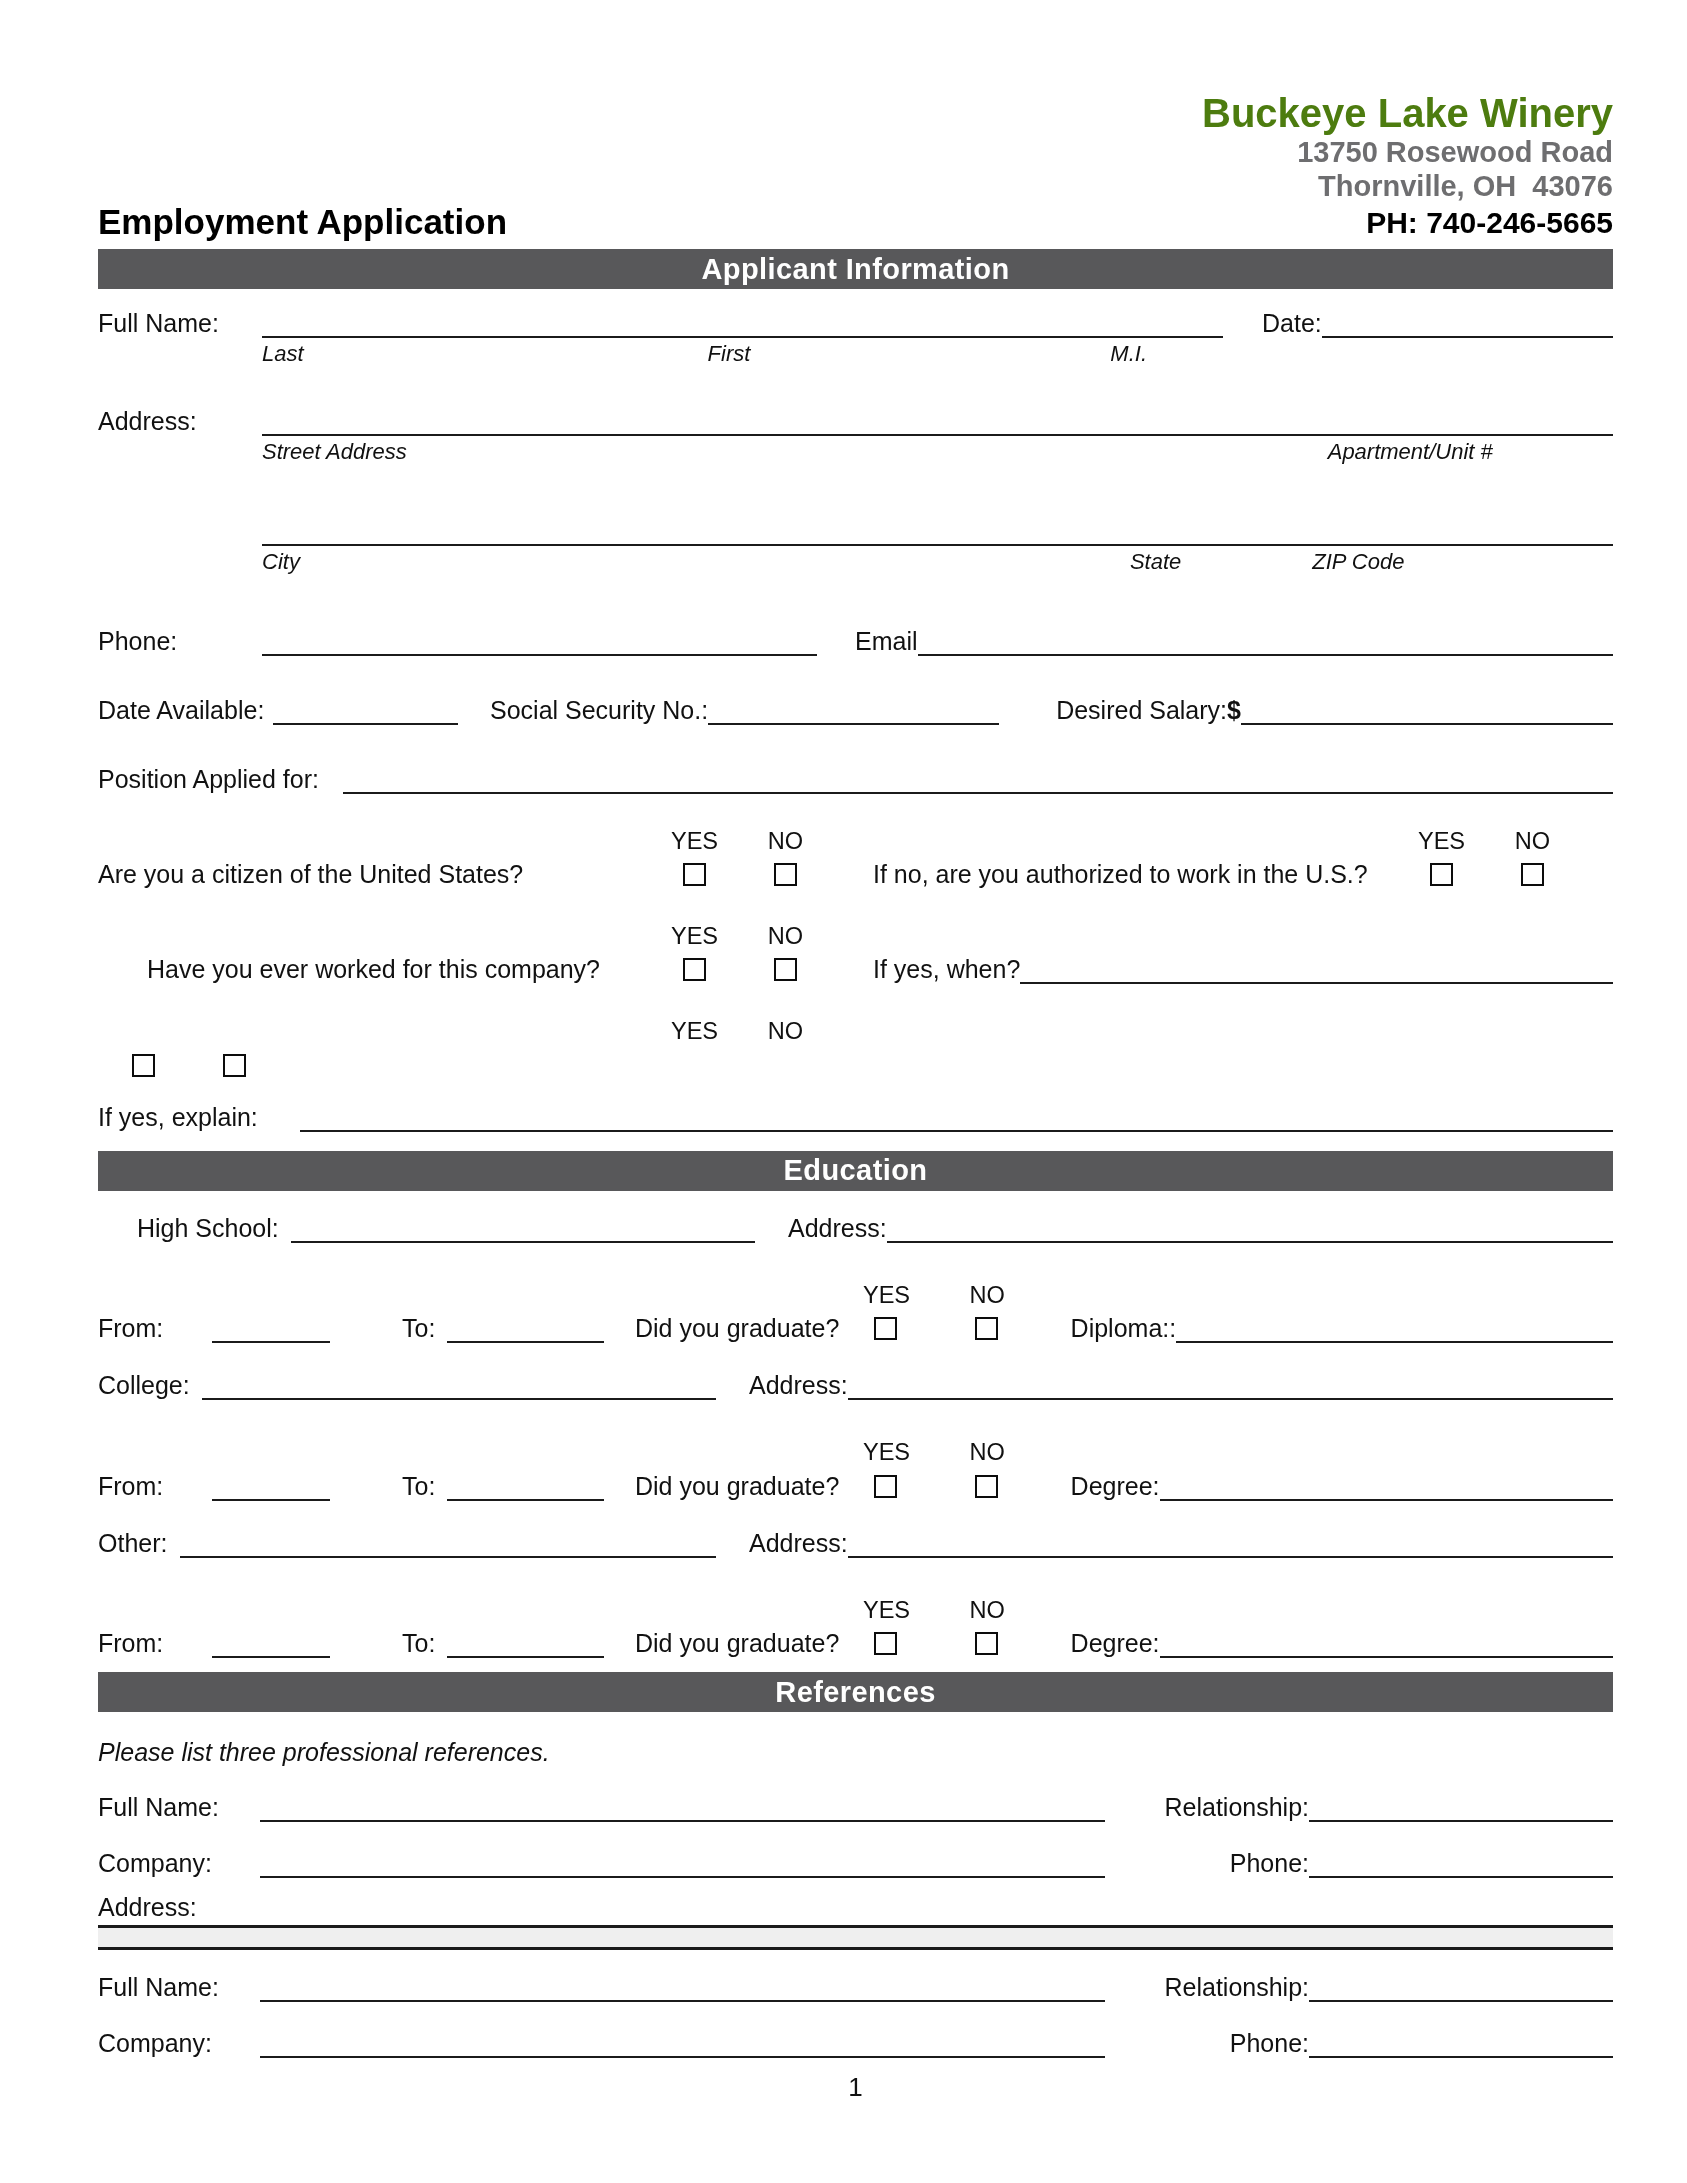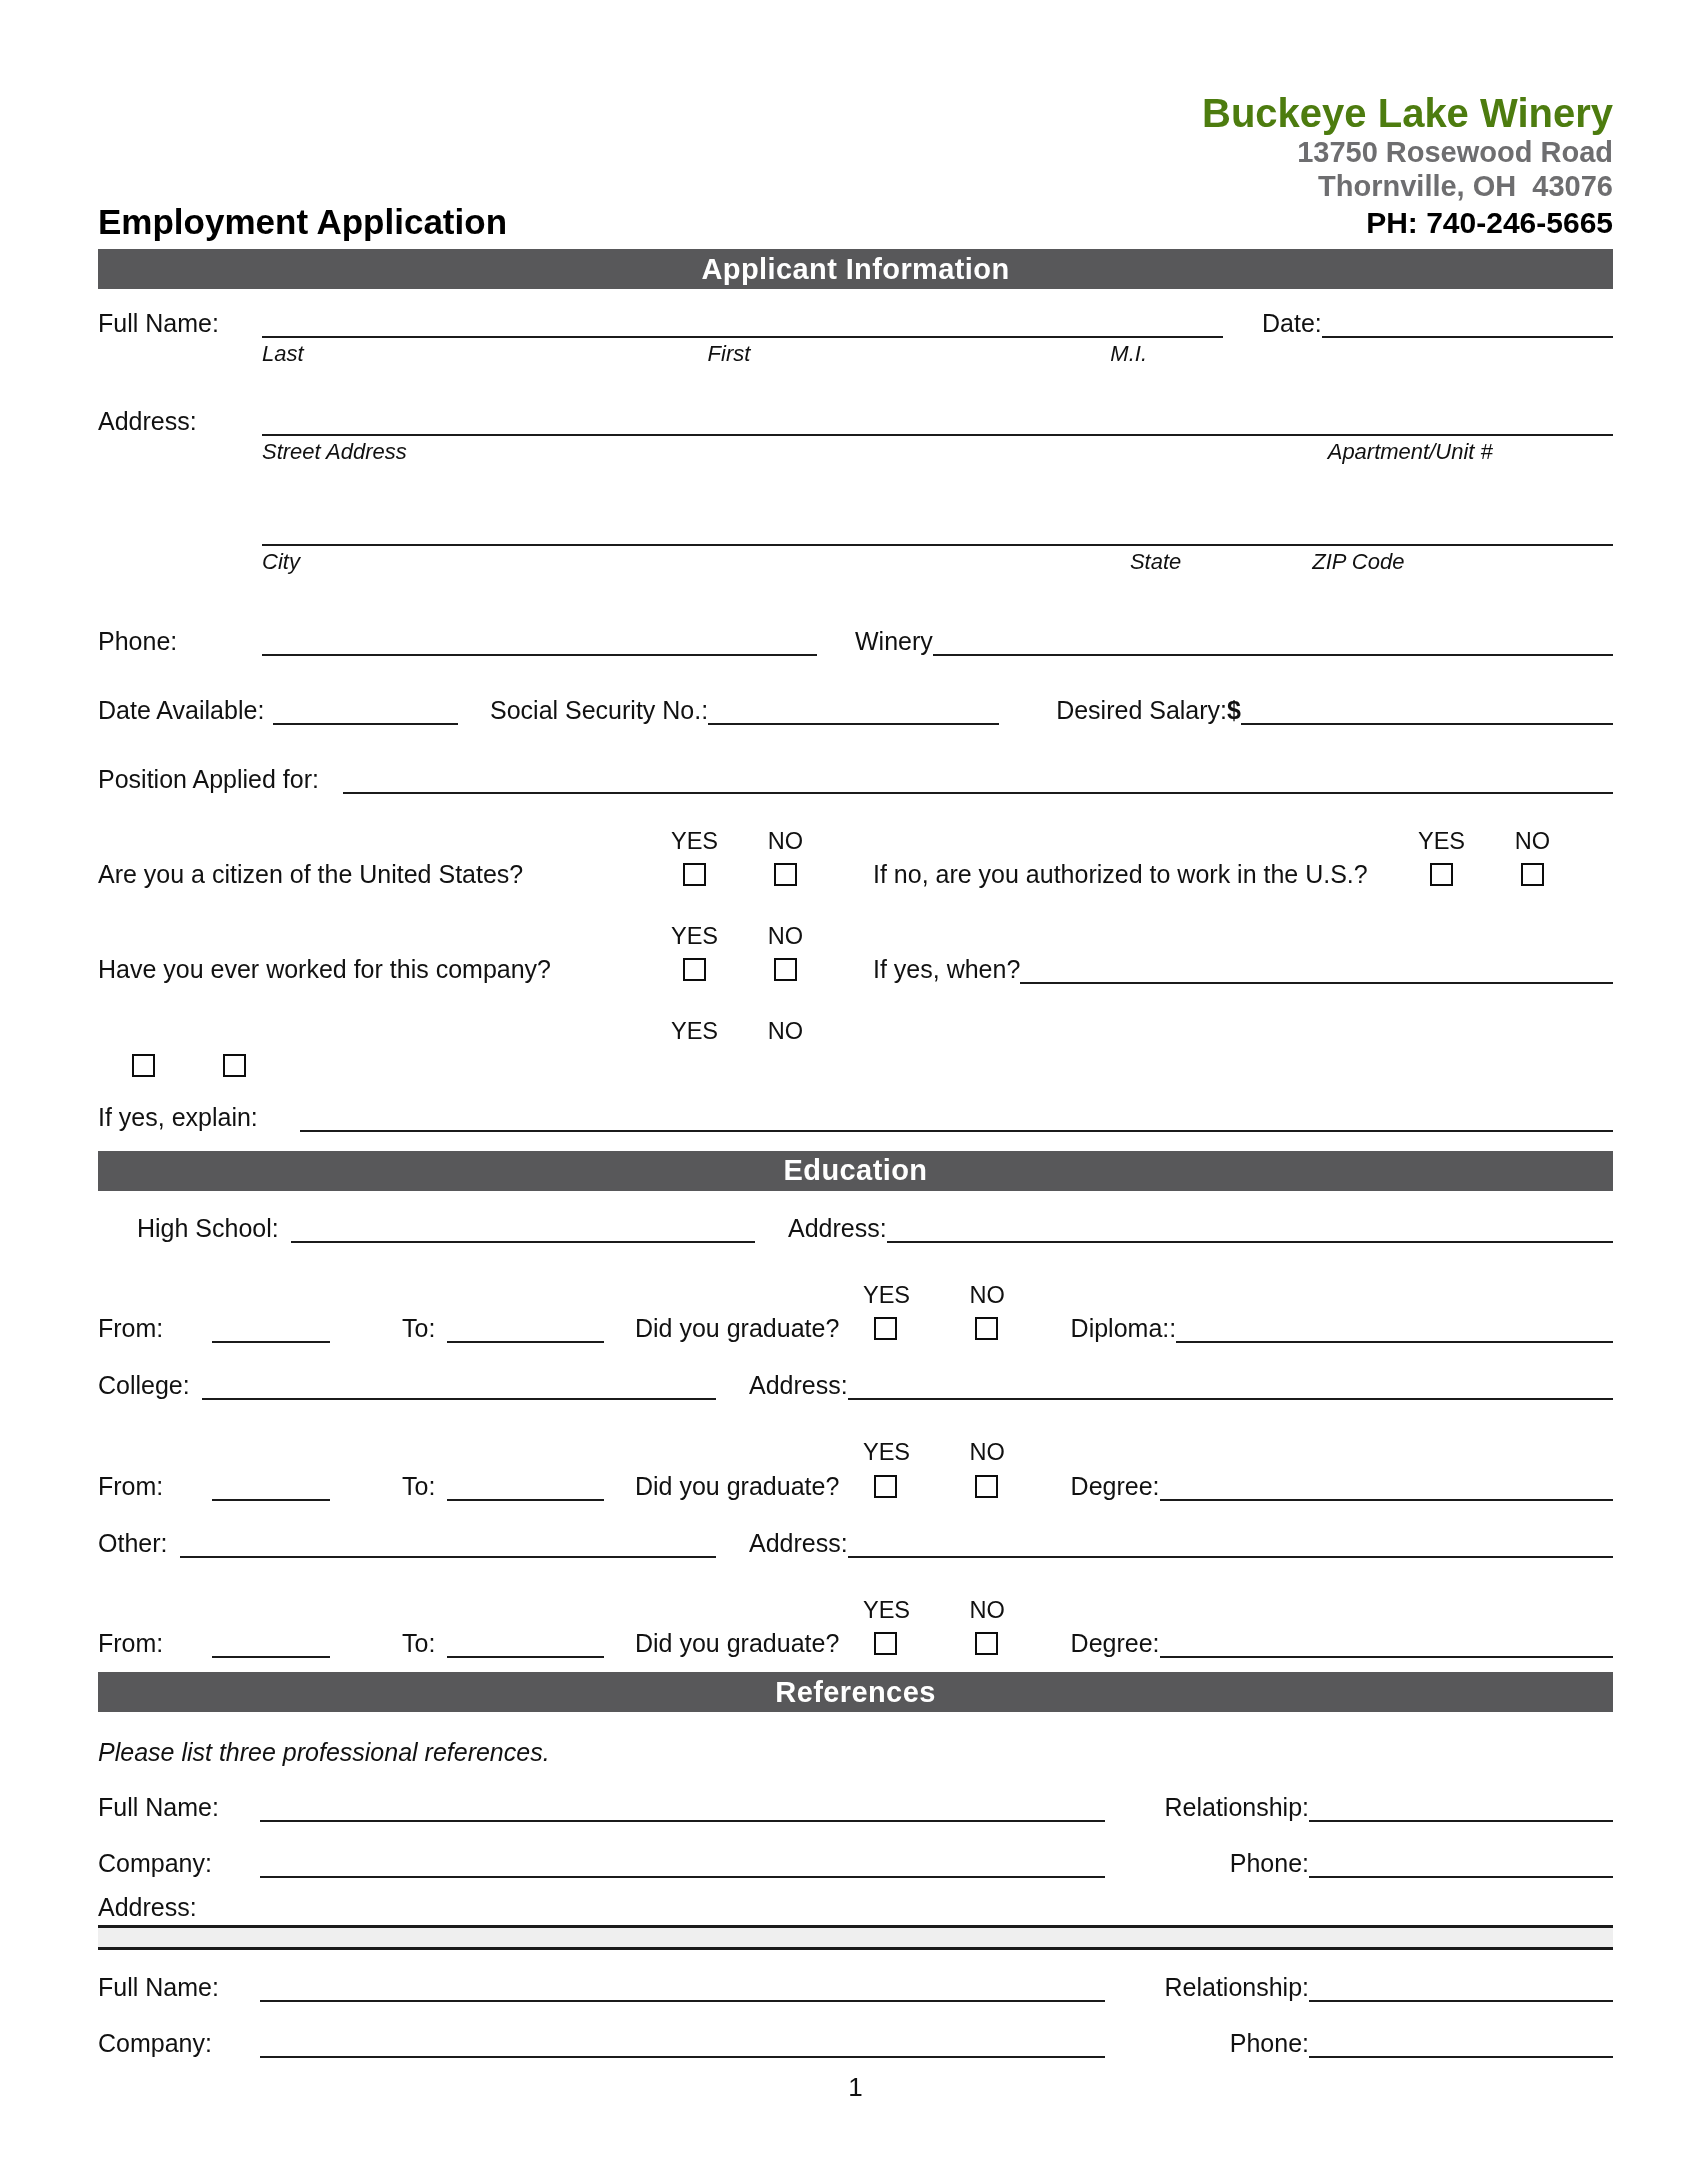--- a/index.html
+++ b/index.html
@@ -86,21 +86,21 @@
     <div style="width:830px;"></div>
     <span class="sub">State</span>
     <div style="width:131px;"></div>
     <span class="sub">ZIP Code</span>
   </div>
 
   <div class="row" style="margin-top:42px;min-height:38px;">
     <span class="lbl" style="width:164px;">Phone:</span>
     <div class="line" style="width:555px;"></div>
     <div style="width:38px;"></div>
-    <span class="lbl">Winery</span>
+    <span class="lbl">Email</span>
     <div class="line flex1"></div>
   </div>
 
   <div class="row" style="margin-top:31px;min-height:38px;">
     <span class="lbl" style="width:175px;">Date Available:</span>
     <div class="line" style="width:185px;"></div>
     <div style="width:32px;"></div>
     <span class="lbl">Social Security No.:</span>
     <div class="line" style="width:291px;"></div>
     <div style="width:57px;"></div>
@@ -138,21 +138,21 @@
     </div>
   </div>
 
   <div style="margin-top:35px;">
     <div class="row">
       <div style="width:551px;"></div>
       <div class="cell yn" style="width:91px;">YES</div>
       <div class="cell yn" style="width:91px;">NO</div>
     </div>
     <div class="row" style="min-height:31px;margin-top:3.5px;">
-      <span class="lbl" style="width:551px;">Have you ever worked for this company?</span>
+      <span class="lbl" style="width:551px;text-align:center;">Have you ever worked for this company?</span>
       <div class="cell" style="width:91px;"><span class="cb"></span></div>
       <div class="cell" style="width:91px;"><span class="cb"></span></div>
       <div class="flex1 row" style="padding-left:42px;">
         <span class="lbl">If yes, when?</span>
         <div class="line flex1"></div>
       </div>
     </div>
   </div>
 
   <div style="margin-top:35px;">

